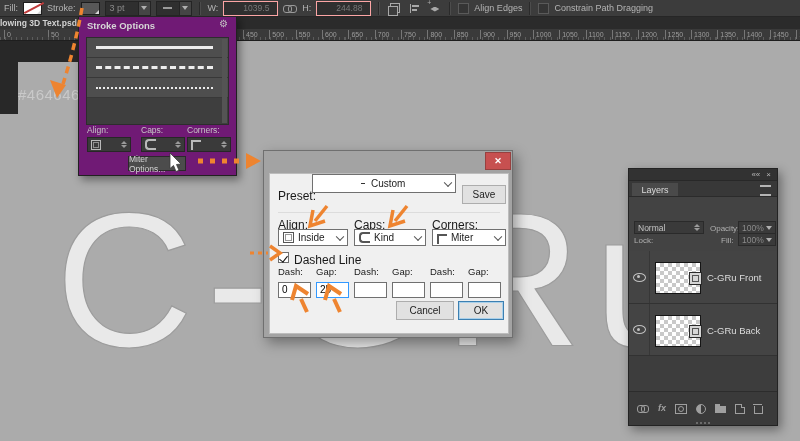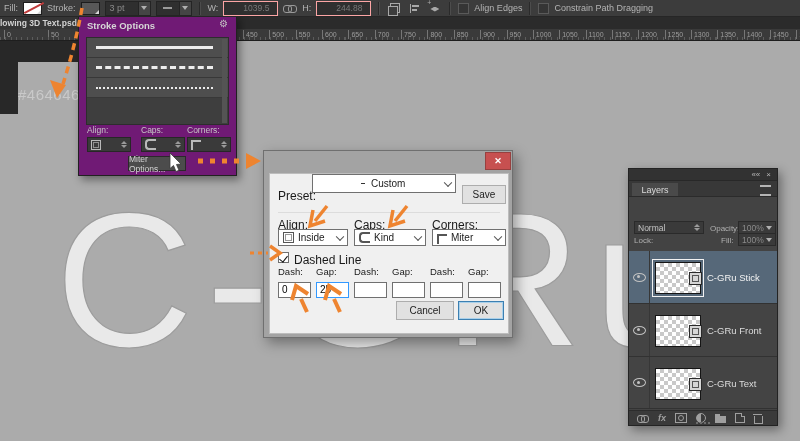--- a/index.html
+++ b/index.html
@@ -179,21 +179,21 @@
        background-image:
         linear-gradient(45deg,#c9c9c9 25%,transparent 25%,transparent 75%,#c9c9c9 75%),
         linear-gradient(45deg,#c9c9c9 25%,transparent 25%,transparent 75%,#c9c9c9 75%);
        background-size:8px 8px;background-position:0 0,4px 4px;border:1px solid #151515}
   .lrow.selected .thumb{outline:1px solid #f2f2f2;outline-offset:2px}
   .badge{position:absolute;right:-2px;top:9px;width:11px;height:11px;background:#d6d6d6;
        border:1px solid #2a2a2a}
   .badge::after{content:"";position:absolute;left:2px;top:2px;width:5px;height:5px;border:1px solid #555}
   .lname{position:absolute;left:78px;top:21px;font-size:9.5px;color:#dcdcdc;white-space:nowrap}
   .lrow.selected .lname{color:#f2f2f2}
-  .lp-bottombar{position:absolute;left:0;bottom:0;width:100%;height:15px;background:#3a3a3a;
+  .lp-bottombar{position:absolute;left:0;bottom:0;width:100%;height:34px;background:#3a3a3a;
        border-top:1px solid #2c2c2c;display:flex;align-items:center;gap:9px;padding:0 8px;box-sizing:border-box}
   .bic{position:relative;color:#9f9f9f}
   .bi-chain{width:12px;height:7px}
   .bi-chain::before,.bi-chain::after{content:"";position:absolute;top:0;width:6px;height:6px;
        border:1px solid #9f9f9f;border-radius:3px}
   .bi-chain::before{left:0}.bi-chain::after{left:4px}
   .bi-fx{font-size:9px;font-style:italic;font-weight:bold;line-height:1}
   .bi-mask{width:10px;height:8px;border:1px solid #9f9f9f;position:relative}
   .bi-mask::after{content:"";position:absolute;left:2px;top:1px;width:4px;height:4px;
        border:1px solid #9f9f9f;border-radius:50%}
@@ -448,46 +448,37 @@
     <span class="lk lk-move" style="left:55px">+</span>
     <i class="lk lk-lock" style="left:69px"></i>
     <span class="lp-lbl" style="left:92px;top:5px">Fill:</span>
     <div class="dk-combo dim" style="left:109px;top:2px;width:38px">
       <span>100%</span>
       <i class="carr"></i>
     </div>
   </div>
 
   <div class="llist">
-    <div class="lrow selected">
-      <div class="eye-cell">
-          <i class="eye"></i>
-        </div>
-      <div class="thumb">
-          <i class="badge"></i>
-        </div>
-      <span class="lname">C-GRu Stick</span>
-    </div>
     <div class="lrow">
       <div class="eye-cell">
           <i class="eye"></i>
         </div>
       <div class="thumb">
           <i class="badge"></i>
         </div>
       <span class="lname">C-GRu Front</span>
     </div>
     <div class="lrow" style="height:52px">
       <div class="eye-cell">
           <i class="eye"></i>
         </div>
       <div class="thumb">
           <i class="badge"></i>
         </div>
-      <span class="lname">C-GRu Text</span>
+      <span class="lname">C-GRu Back</span>
     </div>
   </div>
 
   <div class="lp-bottombar">
     <i class="bic bi-chain"></i>
     <span class="bic bi-fx">fx</span>
     <i class="bic bi-mask"></i>
     <i class="bic bi-adj"></i>
     <i class="bic bi-folder"></i>
     <i class="bic bi-new"></i>

